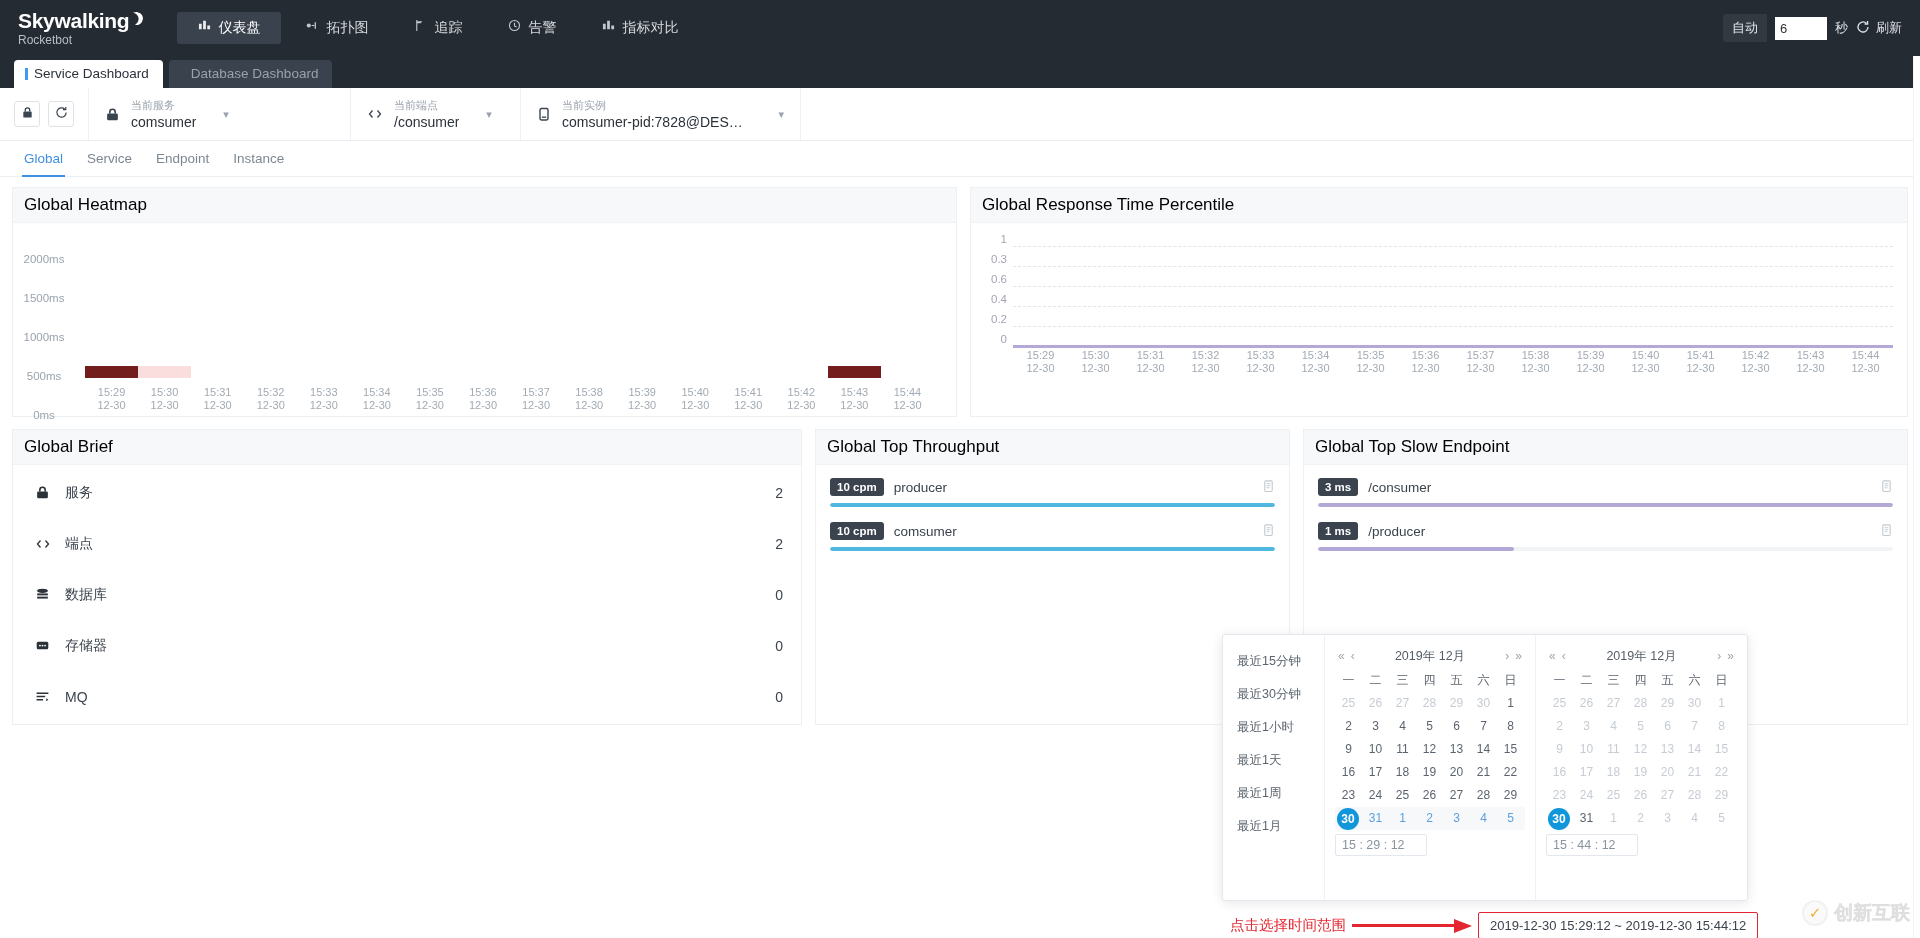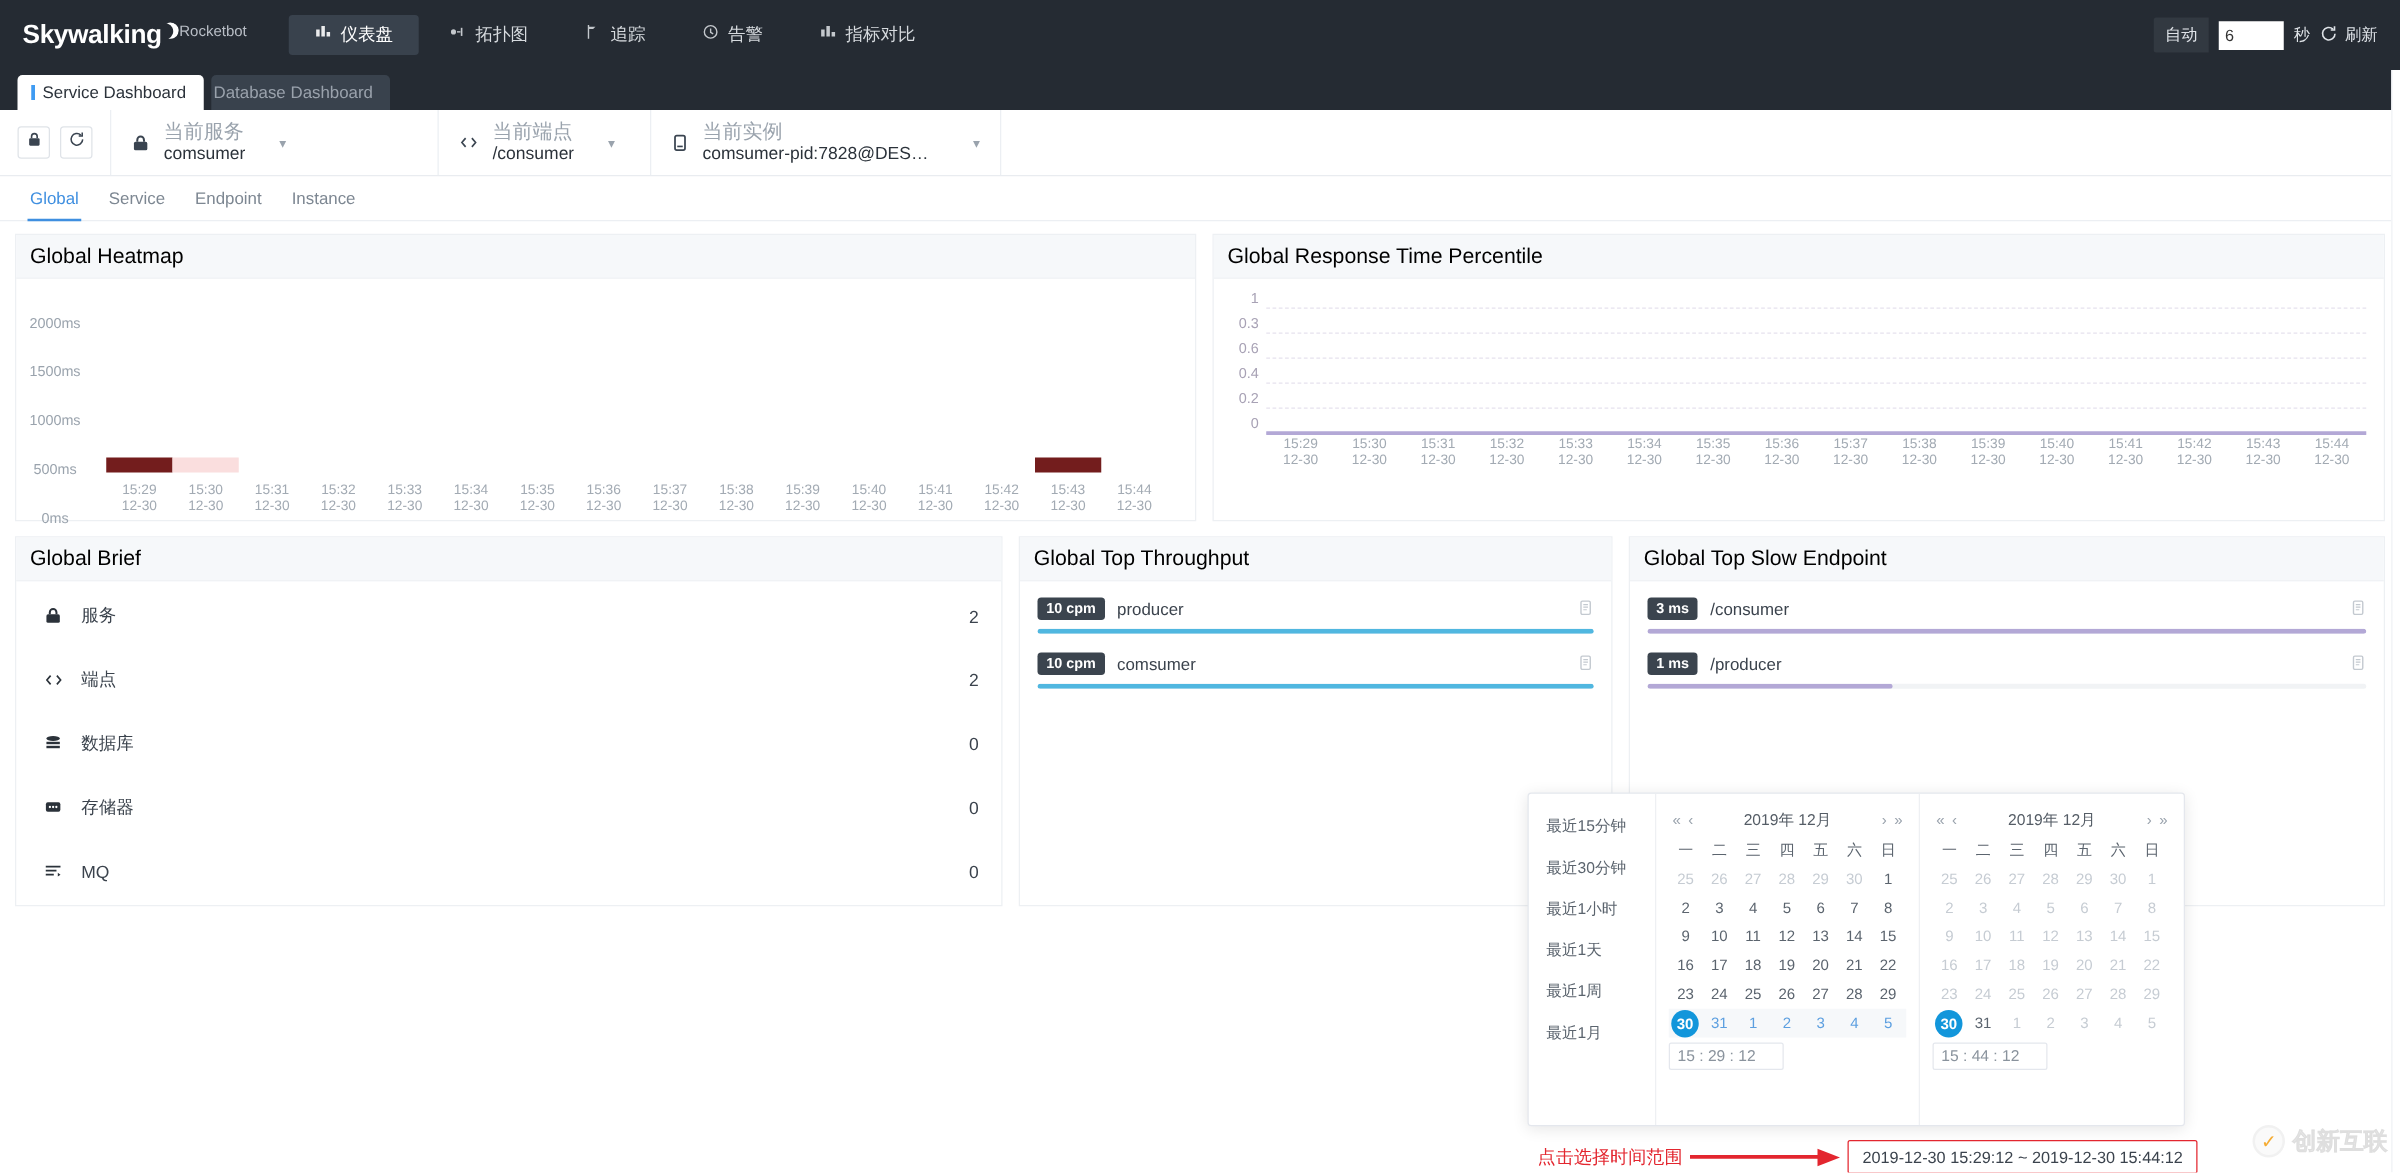--- a/index.html
+++ b/index.html
@@ -10,21 +10,21 @@
     overflow: hidden;
   }
   .app { position: relative; width: 1920px; height: 938px; }
 
   
   .topnav {
     height: 56px; background: #252b33;
     display: flex; align-items: center; padding: 0 18px;
     position: relative;
   }
-  .brand { display: flex; flex-direction: row; justify-content: center; margin-right: 34px; }
+  .brand { display: flex; flex-direction: column; justify-content: center; margin-right: 34px; }
   .brand-title { color: #fff; font-size: 21px; font-weight: bold; letter-spacing: -0.3px; line-height: 22px; position: relative; }
   .brand-moon {
     display: inline-block; width: 13px; height: 13px; margin-left: 1px;
     border-radius: 50%; box-shadow: inset -4px 2px 0 0 #fff;
     transform: translateY(-3px) rotate(20deg);
   }
   .brand-sub { color: #b9bec6; font-size: 12px; line-height: 14px; margin-top: 1px; }
   .navitems { display: flex; align-items: center; gap: 4px; height: 100%; }
   .navitem {
     display: flex; align-items: flex-start; gap: 7px;
@@ -45,41 +45,41 @@
   
   .dashtabs {
     height: 32px; background: #252b33; display: flex; align-items: flex-end;
     padding: 0 14px; gap: 6px;
   }
   .dashtab {
     font-size: 13.5px; padding: 6px 14px 7px 11px; border-radius: 4px 4px 0 0; cursor: pointer;
     display: flex; align-items: center; gap: 6px;
   }
   .dashtab.active { background: #fff; color: #2b323a; }
-  .dashtab.inactive { background: #39424d; color: #9aa2ac; padding-left: 2px; }
+  .dashtab.inactive { background: #39424d; color: #9aa2ac; padding-left: 22px; }
   .tab-bullet { width: 3px; height: 12px; background: #3f9bf2; display: inline-block; }
 
   
   .selbar {
     height: 53px; background: #fff; border-bottom: 1px solid #e9ecf0;
     display: flex; align-items: stretch;
   }
   .selbtns { display: flex; align-items: center; gap: 8px; padding: 0 14px; }
   .sqbtn {
     width: 26px; height: 26px; border: 1px solid #dfe3e8; border-radius: 3px;
     display: flex; align-items: center; justify-content: center; cursor: pointer;
     color: #3a4450;
   }
   .selgroup {
     display: flex; align-items: center; gap: 11px; padding: 0 16px;
     border-left: 1px solid #eceff3; cursor: pointer; min-width: 0;
   }
   .selgroup .gicon { color: #3a4450; display: flex; align-items: center; }
   .seltexts { display: flex; flex-direction: column; justify-content: center; min-width: 0; }
-  .sel-label { font-size: 16px; color: #9aa3ad; line-height: 15px; }
+  .sel-label { font-size: 11px; color: #9aa3ad; line-height: 15px; }
   .sel-value { font-size: 14px; color: #2b323a; line-height: 18px; white-space: nowrap; overflow: hidden; text-overflow: ellipsis; }
   .caret { color: #9aa3ad; font-size: 11px; margin-left: 16px; }
   .selbar-tail { flex: 1; border-left: 1px solid #eceff3; }
 
   
   .subtabs { height: 36px; display: flex; align-items: center; gap: 0; padding: 0 12px; border-bottom: 1px solid #eceff3; }
   .subtab { font-size: 13.5px; color: #7d8792; padding: 0 12px; height: 36px; line-height: 36px; cursor: pointer; position: relative; }
   .subtab.active { color: #3f8fe0; }
   .subtab.active::after { content: ""; position: absolute; left: 10px; right: 10px; bottom: 0; height: 2px; background: #3f8fe0; }
 

